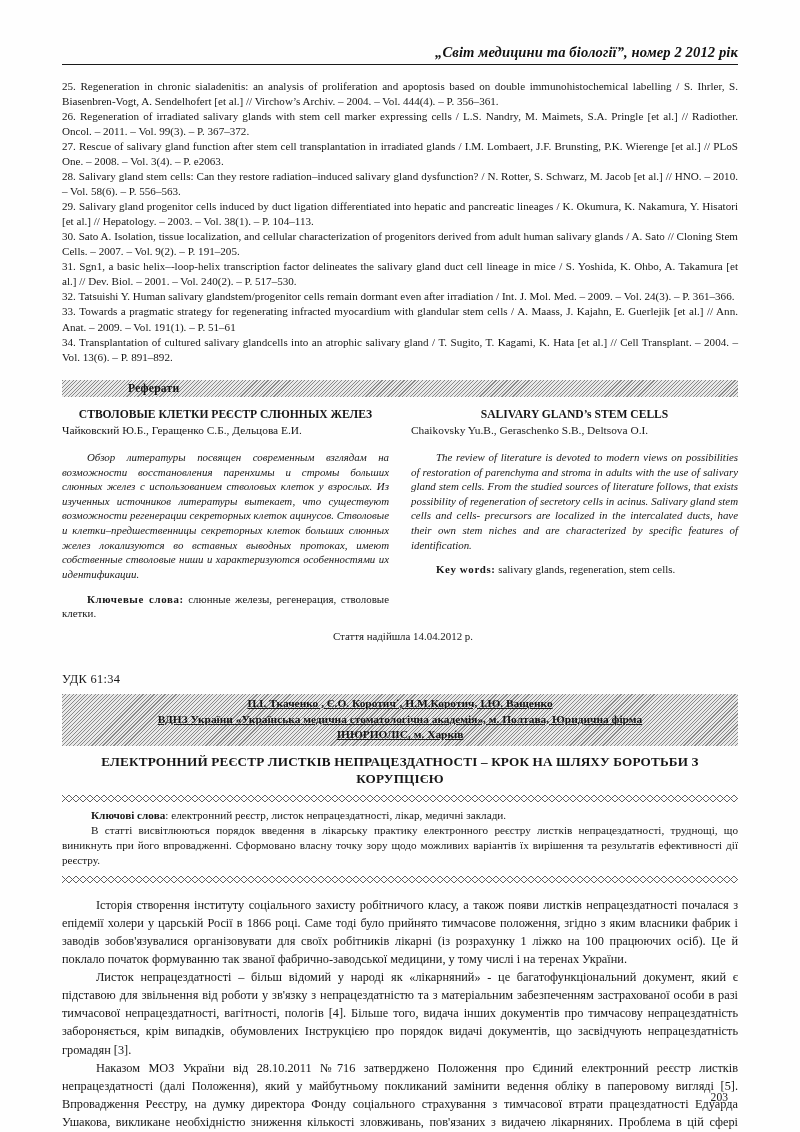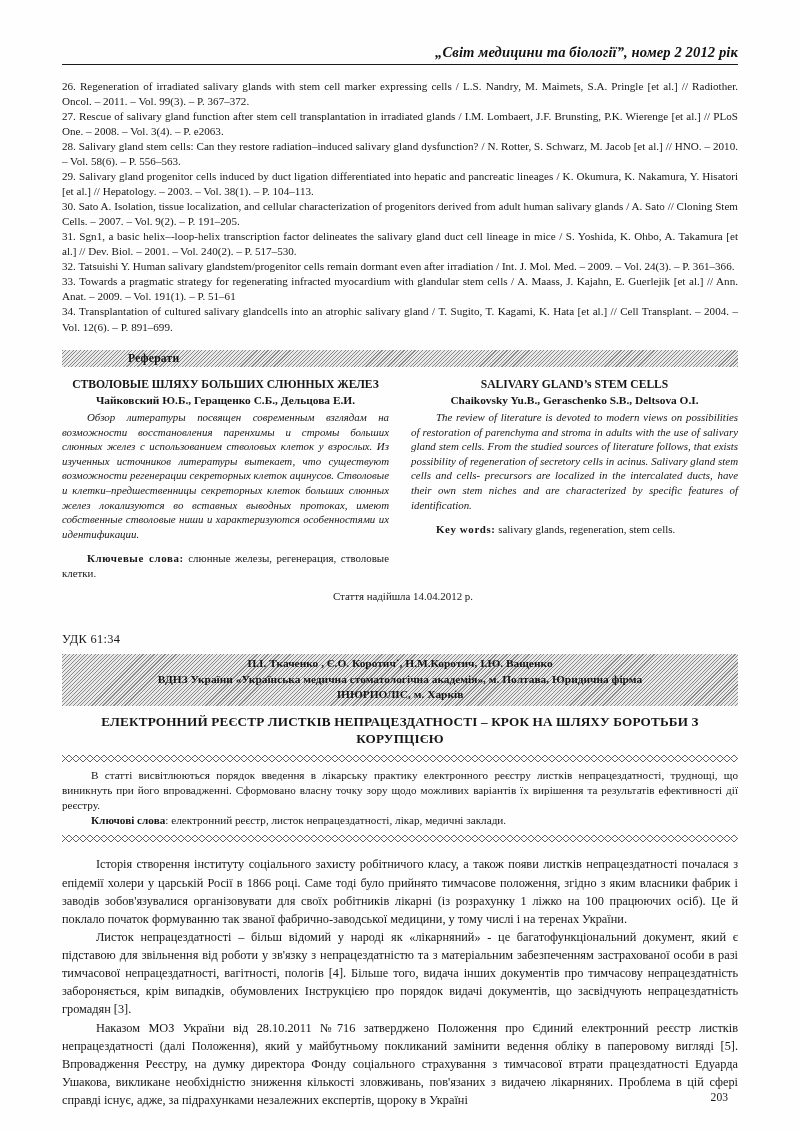--- a/index.html
+++ b/index.html
@@ -62,20 +62,21 @@
   
   .hatch-band {
     background-color: #e9e9e9;
     background-image:
       repeating-linear-gradient(135deg,
         rgba(120,120,120,0.85) 0px,
         rgba(120,120,120,0.85) 0.8px,
         rgba(255,255,255,0) 0.8px,
         rgba(255,255,255,0) 2.6px);
     border: 0;
+    text-decoration: underline;
   }
 
   .refer-band {
     margin-top: 15px;
     height: 17px;
     line-height: 17px;
     position: relative;
   }
   .refer-band .band-label {
     position: absolute;
@@ -100,25 +101,24 @@
     text-align: justify;
   }
   .abs-title {
     text-align: center;
     font-weight: bold;
     font-size: 11.6px;
     line-height: 1.28;
     margin-bottom: 1px;
   }
   .abs-authors {
-    text-align: center;
-    font-weight: bold;
+    font-weight: normal;
     font-size: 11.4px;
     line-height: 1.28;
-    margin-bottom: 2px;
+    margin-bottom: 12px;
   }
   .abs-body {
     text-indent: 25px;
     margin: 0;
     font-style: italic;
   }
   .abs-keywords {
     text-indent: 25px;
     margin: 0;
     margin-top: 10px;
@@ -212,39 +212,40 @@
 </head>
 <body>
 
 <div class="page">
   <div class="page-inner">
 
     <div class="runhead">„Світ медицини та біології”, номер 2 2012 рік</div>
     <div class="runhead-rule"></div>
 
     <div class="reflist">
+      <p>25. Regeneration in chronic sialadenitis: an analysis of proliferation and apoptosis based on double immunohistochemical labelling / S. Ihrler, S. Biasenbren-Vogt, A. Sendelhofert [et al.] // Virchow’s Archiv. – 2004. – Vol. 444(4). – P. 356–361.</p>
       <p>26. Regeneration of irradiated salivary glands with stem cell marker expressing cells / L.S. Nandry, M. Maimets, S.A. Pringle [et al.] // Radiother. Oncol. – 2011. – Vol. 99(3). – P. 367–372.</p>
       <p>27. Rescue of salivary gland function after stem cell transplantation in irradiated glands / I.M. Lombaert, J.F. Brunsting, P.K. Wierenge [et al.] // PLoS One. – 2008. – Vol. 3(4). – P. e2063.</p>
       <p>28. Salivary gland stem cells: Can they restore radiation–induced salivary gland dysfunction? / N. Rotter, S. Schwarz, M. Jacob [et al.] // HNO. – 2010. – Vol. 58(6). – P. 556–563.</p>
       <p>29. Salivary gland progenitor cells induced by duct ligation differentiated into hepatic and pancreatic lineages / K. Okumura, K. Nakamura, Y. Hisatori [et al.] // Hepatology. – 2003. – Vol. 38(1). – P. 104–113.</p>
       <p>30. Sato A. Isolation, tissue localization, and cellular characterization of progenitors derived from adult human salivary glands / A. Sato // Cloning Stem Cells. – 2007. – Vol. 9(2). – P. 191–205.</p>
       <p>31. Sgn1, a basic helix–-loop-helix transcription factor delineates the salivary gland duct cell lineage in mice / S. Yoshida, K. Ohbo, A. Takamura [et al.] // Dev. Biol. – 2001. – Vol. 240(2). – P. 517–530.</p>
       <p>32. Tatsuishi Y. Human salivary glandstem/progenitor cells remain dormant even after irradiation / Int. J. Mol. Med. – 2009. – Vol. 24(3). – P. 361–366.</p>
       <p>33. Towards a pragmatic strategy for regenerating infracted myocardium with glandular stem cells / A. Maass, J. Kajahn, E. Guerlejik [et al.] // Ann. Anat. – 2009. – Vol. 191(1). – P. 51–61</p>
-      <p>34. Transplantation of cultured salivary glandcells into an atrophic salivary gland / T. Sugito, T. Kagami, K. Hata [et al.] // Cell Transplant. – 2004. – Vol. 12(6). – P. 891–699.</p>
+      <p>34. Transplantation of cultured salivary glandcells into an atrophic salivary gland / T. Sugito, T. Kagami, K. Hata [et al.] // Cell Transplant. – 2004. – Vol. 13(6). – P. 891–892.</p>
     </div>
 
     <div class="hatch-band refer-band">
       <span class="band-label">Реферати</span>
     </div>
 
     <div class="abstract-cols">
 
       <div class="abs-col">
-        <div class="abs-title">СТВОЛОВЫЕ ШЛЯХУ БОЛЬШИХ СЛЮННЫХ ЖЕЛЕЗ</div>
+        <div class="abs-title">СТВОЛОВЫЕ КЛЕТКИ РЕЄСТР СЛЮННЫХ ЖЕЛЕЗ</div>
         <div class="abs-authors">Чайковский Ю.Б., Геращенко С.Б., Дельцова Е.И.</div>
         <p class="abs-body">Обзор литературы посвящен современным взглядам на возможности восстановления паренхимы и стромы больших слюнных желез с использованием стволовых клеток у взрослых. Из изученных источников литературы вытекает, что существуют возможности регенерации секреторных клеток ацинусов. Стволовые и клетки–предшественницы секреторных клеток больших слюнных желез локализуются во вставных выводных протоках, имеют собственные стволовые ниши и характеризуются особенностями их идентификации.</p>
         <p class="abs-keywords"><span class="kw-spaced">Ключевые слова:</span><span> слюнные железы, регенерация, стволовые клетки.</span></p>
       </div>
 
       <div class="abs-col">
         <div class="abs-title">SALIVARY GLAND’s STEM CELLS</div>
         <div class="abs-authors">Chaikovsky Yu.B., Geraschenko S.B., Deltsova O.I.</div>
         <p class="abs-body">The review of literature is devoted to modern views on possibilities of restoration of parenchyma and stroma in adults with the use of salivary gland stem cells. From the studied sources of literature follows, that exists possibility of regeneration of secretory cells in acinus. Salivary gland stem cells and cells- precursors are localized in the intercalated ducts, have their own stem niches and are characterized by specific features of identification.</p>
         <p class="abs-keywords"><span class="kw-spaced">Key words:</span><span> salivary glands, regeneration, stem cells.</span></p>
@@ -260,22 +261,22 @@
       <div class="ln">П.І. Ткаченко , Є.О. Коротич˙, Н.М.Коротич, І.Ю. Ващенко</div>
       <div class="ln">ВДНЗ України «Українська медична стоматологічна академія», м. Полтава,  Юридична фірма</div>
       <div class="ln">ІНЮРПОЛІС, м. Харків</div>
     </div>
 
     <div class="art-title">ЕЛЕКТРОННИЙ РЕЄСТР ЛИСТКІВ НЕПРАЦЕЗДАТНОСТІ – КРОК НА ШЛЯХУ БОРОТЬБИ З КОРУПЦІЄЮ</div>
 
     <div class="zigzag"></div>
 
     <div class="uk-abstract">
+      <p><b>Ключові слова</b><span>: електронний реєстр, листок непрацездатності, лікар, медичні заклади.</span></p>
       <p>В статті висвітлюються порядок введення в лікарську практику електронного реєстру листків непрацездатності, труднощі, що виникнуть при його впровадженні. Сформовано власну точку зору щодо можливих варіантів їх вирішення та результатів ефективності дії реєстру.</p>
-      <p><b>Ключові слова</b><span>: електронний реєстр, листок непрацездатності, лікар, медичні заклади.</span></p>
     </div>
 
     <div class="zigzag"></div>
 
     <div class="body-text">
       <p>Історія створення інституту соціального захисту робітничого класу, а також появи листків непрацездатності почалася з епідемії холери у царській Росії в 1866 році. Саме тоді було прийнято тимчасове положення, згідно з яким власники фабрик і заводів зобов'язувалися організовувати для своїх робітників лікарні (із розрахунку 1 ліжко на 100 працюючих осіб). Це й поклало початок формуванню так званої фабрично-заводської медицини, у тому числі і на теренах України.</p>
       <p>Листок непрацездатності – більш відомий у народі як «лікарняний» - це багатофункціональний документ, який є підставою для звільнення від роботи у зв'язку з непрацездатністю та з матеріальним забезпеченням застрахованої особи в разі тимчасової непрацездатності, вагітності, пологів [4]. Більше того, видача інших документів про тимчасову непрацездатність забороняється, крім випадків, обумовлених Інструкцією про порядок видачі документів, що засвідчують непрацездатність громадян [3].</p>
       <p>Наказом МОЗ України від 28.10.2011 №716 затверджено Положення про Єдиний електронний реєстр листків непрацездатності (далі Положення), який у майбутньому покликаний замінити ведення обліку в паперовому вигляді [5]. Впровадження Реєстру, на думку директора Фонду соціального страхування з тимчасової втрати працездатності Едуарда Ушакова, викликане  необхідністю зниження кількості зловживань, пов'язаних з видачею лікарняних. Проблема в цій сфері справді існує, адже, за підрахунками незалежних експертів, щороку в Україні</p>
     </div>
 

